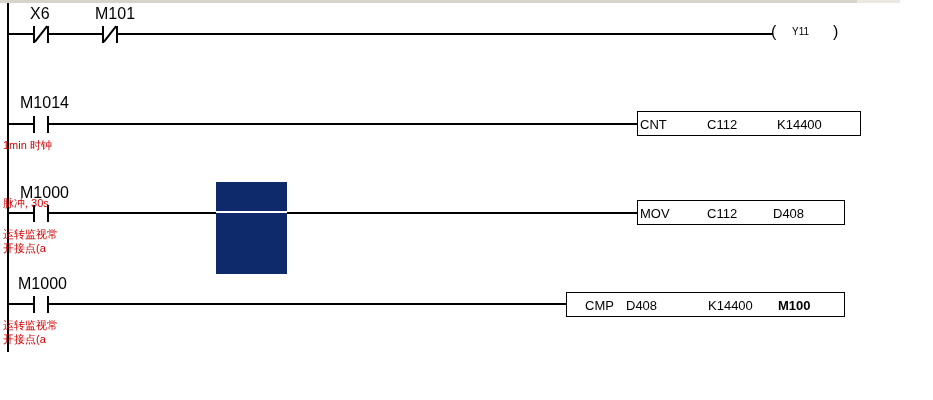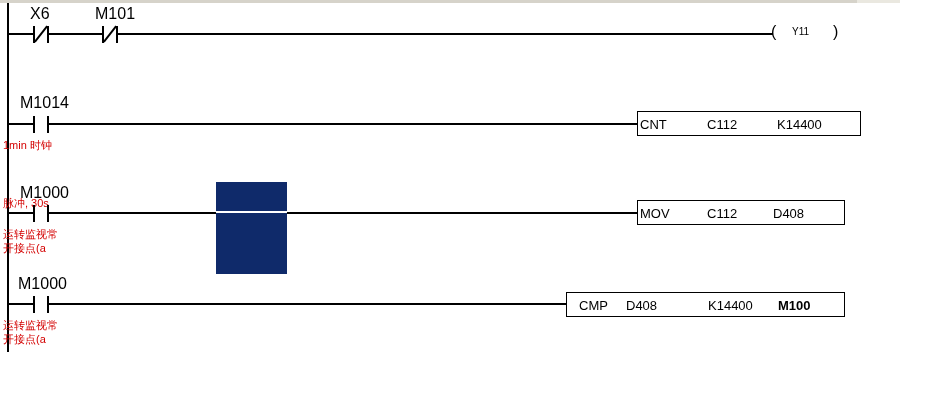--- a/index.html
+++ b/index.html
@@ -103,19 +103,19 @@
 
   <div class="contact" style="left:33px;top:296px;width:16px;height:17px;">
     <div class="vbar" style="left:0;top:0;"></div>
     <div class="vbar" style="left:14px;top:0;"></div>
   </div>
   <div class="devlabel" style="left:18px;top:277px;">M1000</div>
   <div class="comment" style="left:3px;top:318px;">运转监视常</div>
   <div class="comment" style="left:3px;top:332px;">开接点(a</div>
 
   <div class="instrbox" style="left:566px;top:292px;width:279px;">
-    <span class="op" style="left:12px;">CMP</span>
+    <span class="op" style="left:18px;">CMP</span>
     <span class="op" style="left:59px;">D408</span>
     <span class="op" style="left:141px;">K14400</span>
     <span class="op" style="left:211px;font-weight:bold;">M100</span>
   </div>
 
 </div>
 
 </body></html>

